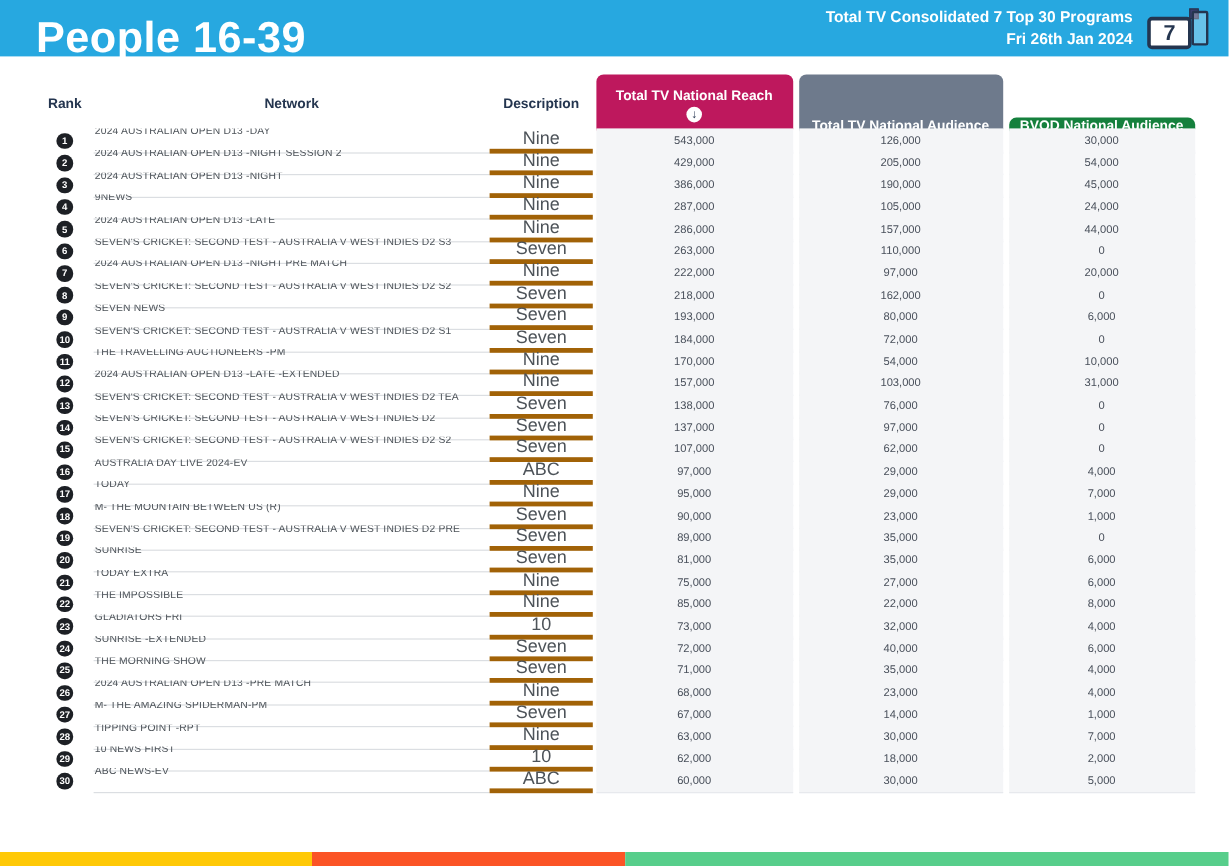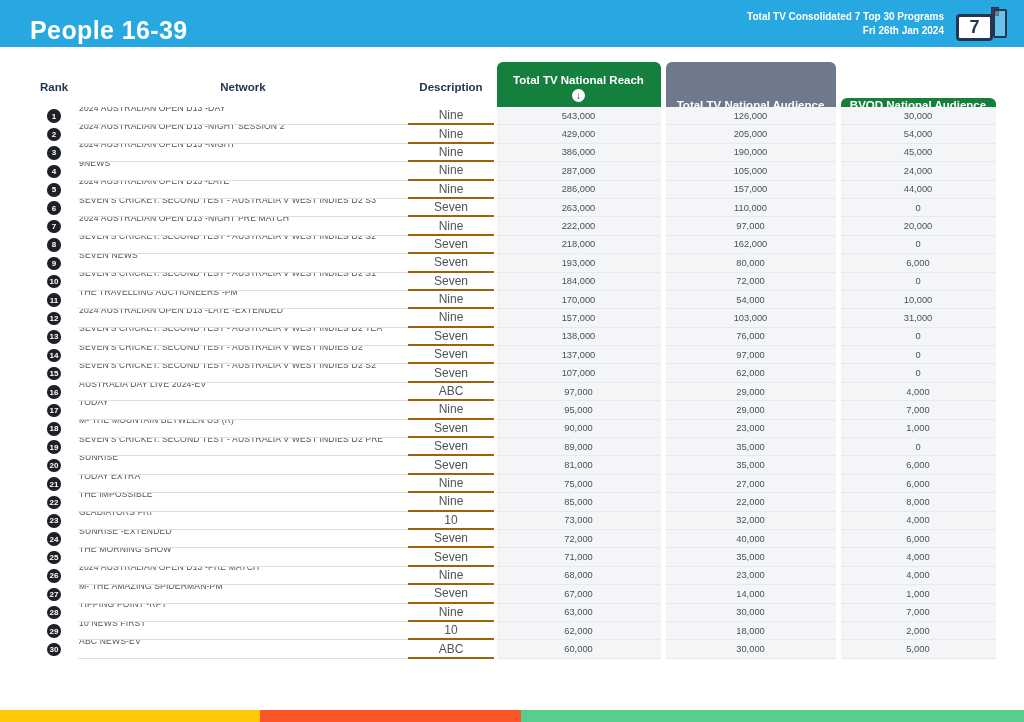--- a/index.html
+++ b/index.html
@@ -7,23 +7,23 @@
   .page {
     position:relative; width:1024px; height:722px; overflow:hidden;
     background:#ffffff; font-family:"Liberation Sans", sans-serif;
   }
 
   
   .topbar {
     height:47px; background:#27A8E0; display:flex; align-items:center;
     padding:0 12px 0 30px;
   }
-  .page-title { color:#ffffff; font-size:25px; font-weight:bold; letter-spacing:.4px;margin-top:14px; }
+  .page-title { color:#ffffff; font-size:36px; font-weight:bold; letter-spacing:.4px;margin-top:14px; }
   .top-right { margin-left:auto; display:flex; align-items:center; gap:10px; }
-  .subtitle { color:#ffffff; text-align:right; font-weight:bold; font-size:10px; line-height:1.4; }
+  .subtitle { color:#ffffff; text-align:right; font-weight:bold; font-size:13px; line-height:1.4; }
   .logo { position:relative; width:58px; height:40px; margin-top:2px; }
   .logo-main {
     position:absolute; left:2px; top:9px; width:37px; height:27px;
     background:#ffffff; border:3px solid #24354F; border-radius:4px;
     display:flex; align-items:center; justify-content:center;
     color:#24354F; font-size:18px; font-weight:bold;
   }
   .logo-side {
     position:absolute; left:39px; top:4px; width:14px; height:29px;
     background:rgba(255,255,255,0.30); border:2px solid #24354F; border-radius:2px;
@@ -59,22 +59,22 @@
   .rank-badge {
     width:13.5px; height:13.5px; border-radius:50%; background:#1D2025;
     color:#ffffff; font-size:8px; font-weight:bold;
     display:flex; align-items:center; justify-content:center;
   }
   .desc-cell {
     border-bottom:1px solid #DBDEE2; color:#4D5359; font-size:8.6px;
     letter-spacing:.15px; padding:0 4px 16px 1px; white-space:nowrap; overflow:hidden;
   }
   .net-cell {
-    border-bottom:2px solid #a16207; justify-content:center;
-    color:#4D5359; font-size:12px;
+    border-bottom:4px solid #a16207; justify-content:center;
+    color:#4D5359; font-size:15px;
   }
   .num-cell {
     margin:0 2.5px; background:#F4F5F7; border-bottom:1px solid #E7E9ED;
     justify-content:center; color:#49505B; font-size:9.3px;
   }
 
   
   .footer-strip { position:absolute; left:0; bottom:0; width:100%; height:12px; display:flex; }
   .seg-1 { width:260px; background:#FFC907; }
   .seg-2 { width:261px; background:#FB5426; }
@@ -97,21 +97,21 @@
         <div class="logo-side"></div>
         <div class="logo-main">7</div>
       </div>
     </div>
   </div>
 
   <div class="grid col-headers">
     <div class="plain-hdr">Rank</div>
     <div class="plain-hdr">Network</div>
     <div class="plain-hdr">Description</div>
-    <div class="hdr-box" style="background: #15803d;">
+    <div class="hdr-box" style="background: #be185d;">
       <span>Total TV National Reach</span>
       <span class="sort-circle">↓</span>
     </div>
     <div class="hdr-box" style="background: rgb(110, 122, 140); justify-content: flex-end;">
       <span>Total TV National Audience</span>
     </div>
     <div class="hdr-box" style="background: #15803d; margin-top: 36px;">
       <span>BVOD National Audience</span>
     </div>
   </div>

